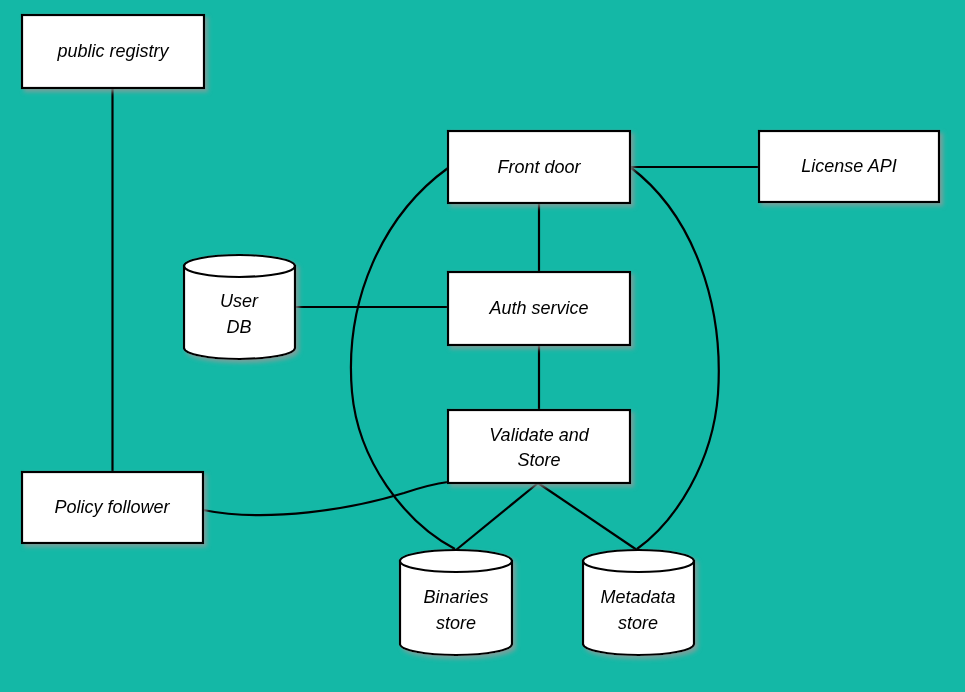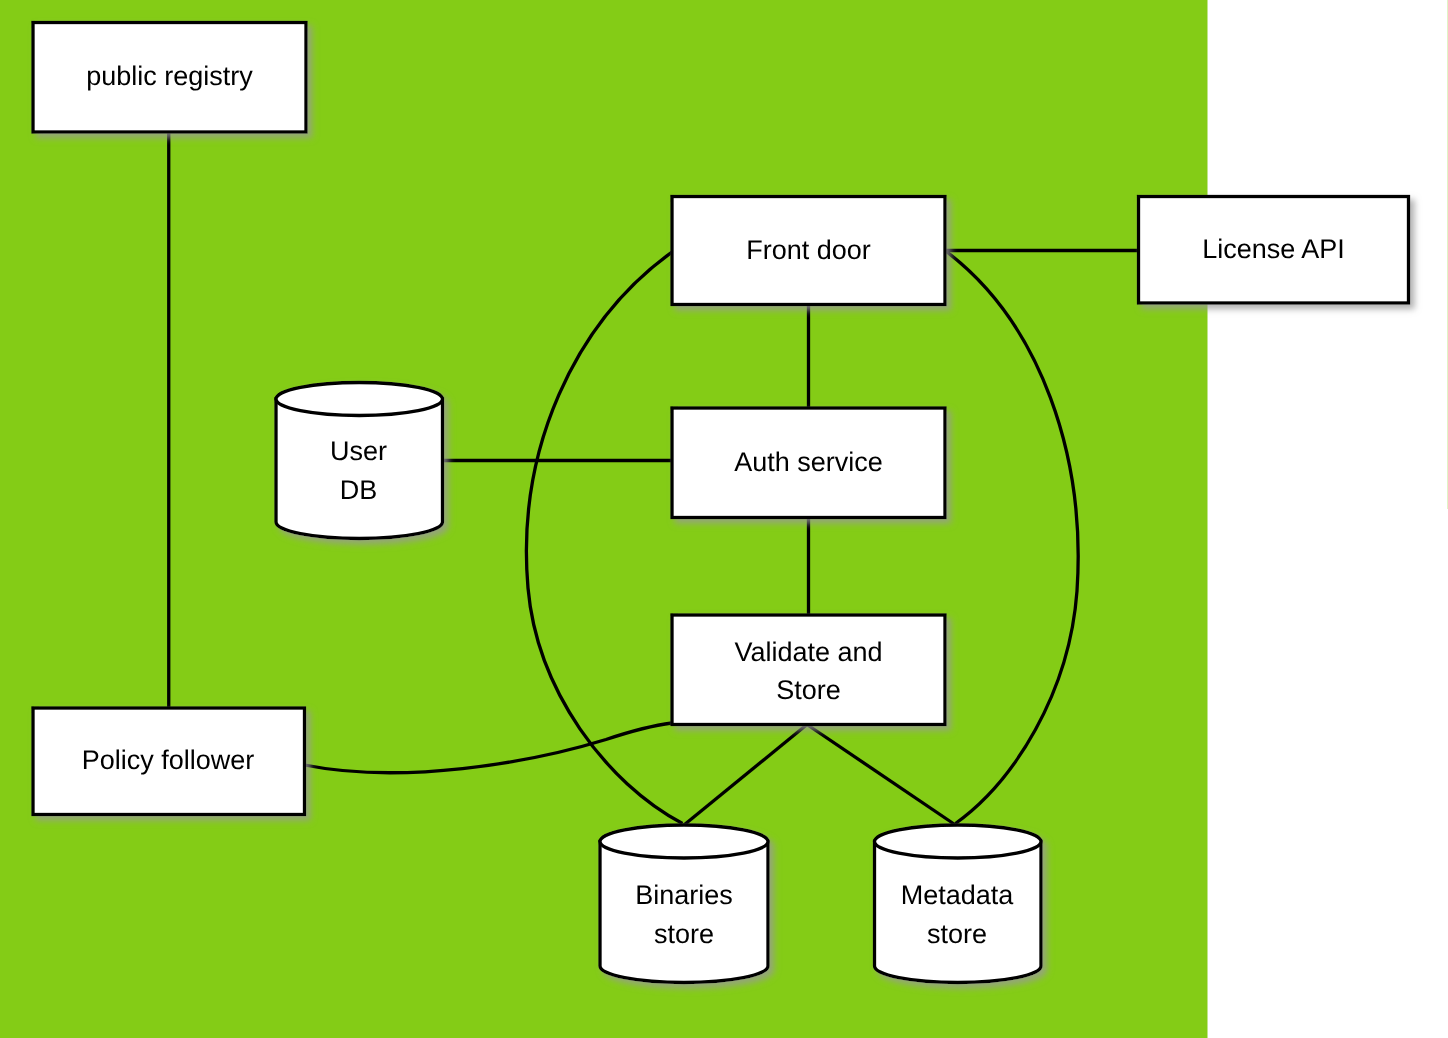--- a/index.html
+++ b/index.html
@@ -9,23 +9,24 @@
     background: #ffffff;
   }
   body {
     width: 965px;
     height: 692px;
     overflow: hidden;
     font-family: "Liberation Sans", sans-serif;
   }
   #diagram-canvas {
     position: relative;
-    width: 805px;
+    width: 965px;
     height: 692px;
-    background: #84cc16;
+    background: #14b8a6;
+    font-style: italic;
   }
   svg#diagram-svg {
     display: block;
     width: 965px;
     height: 692px;
   }
   .node-shape {
     fill: #ffffff;
     stroke: #000000;
     stroke-width: 2.2;

